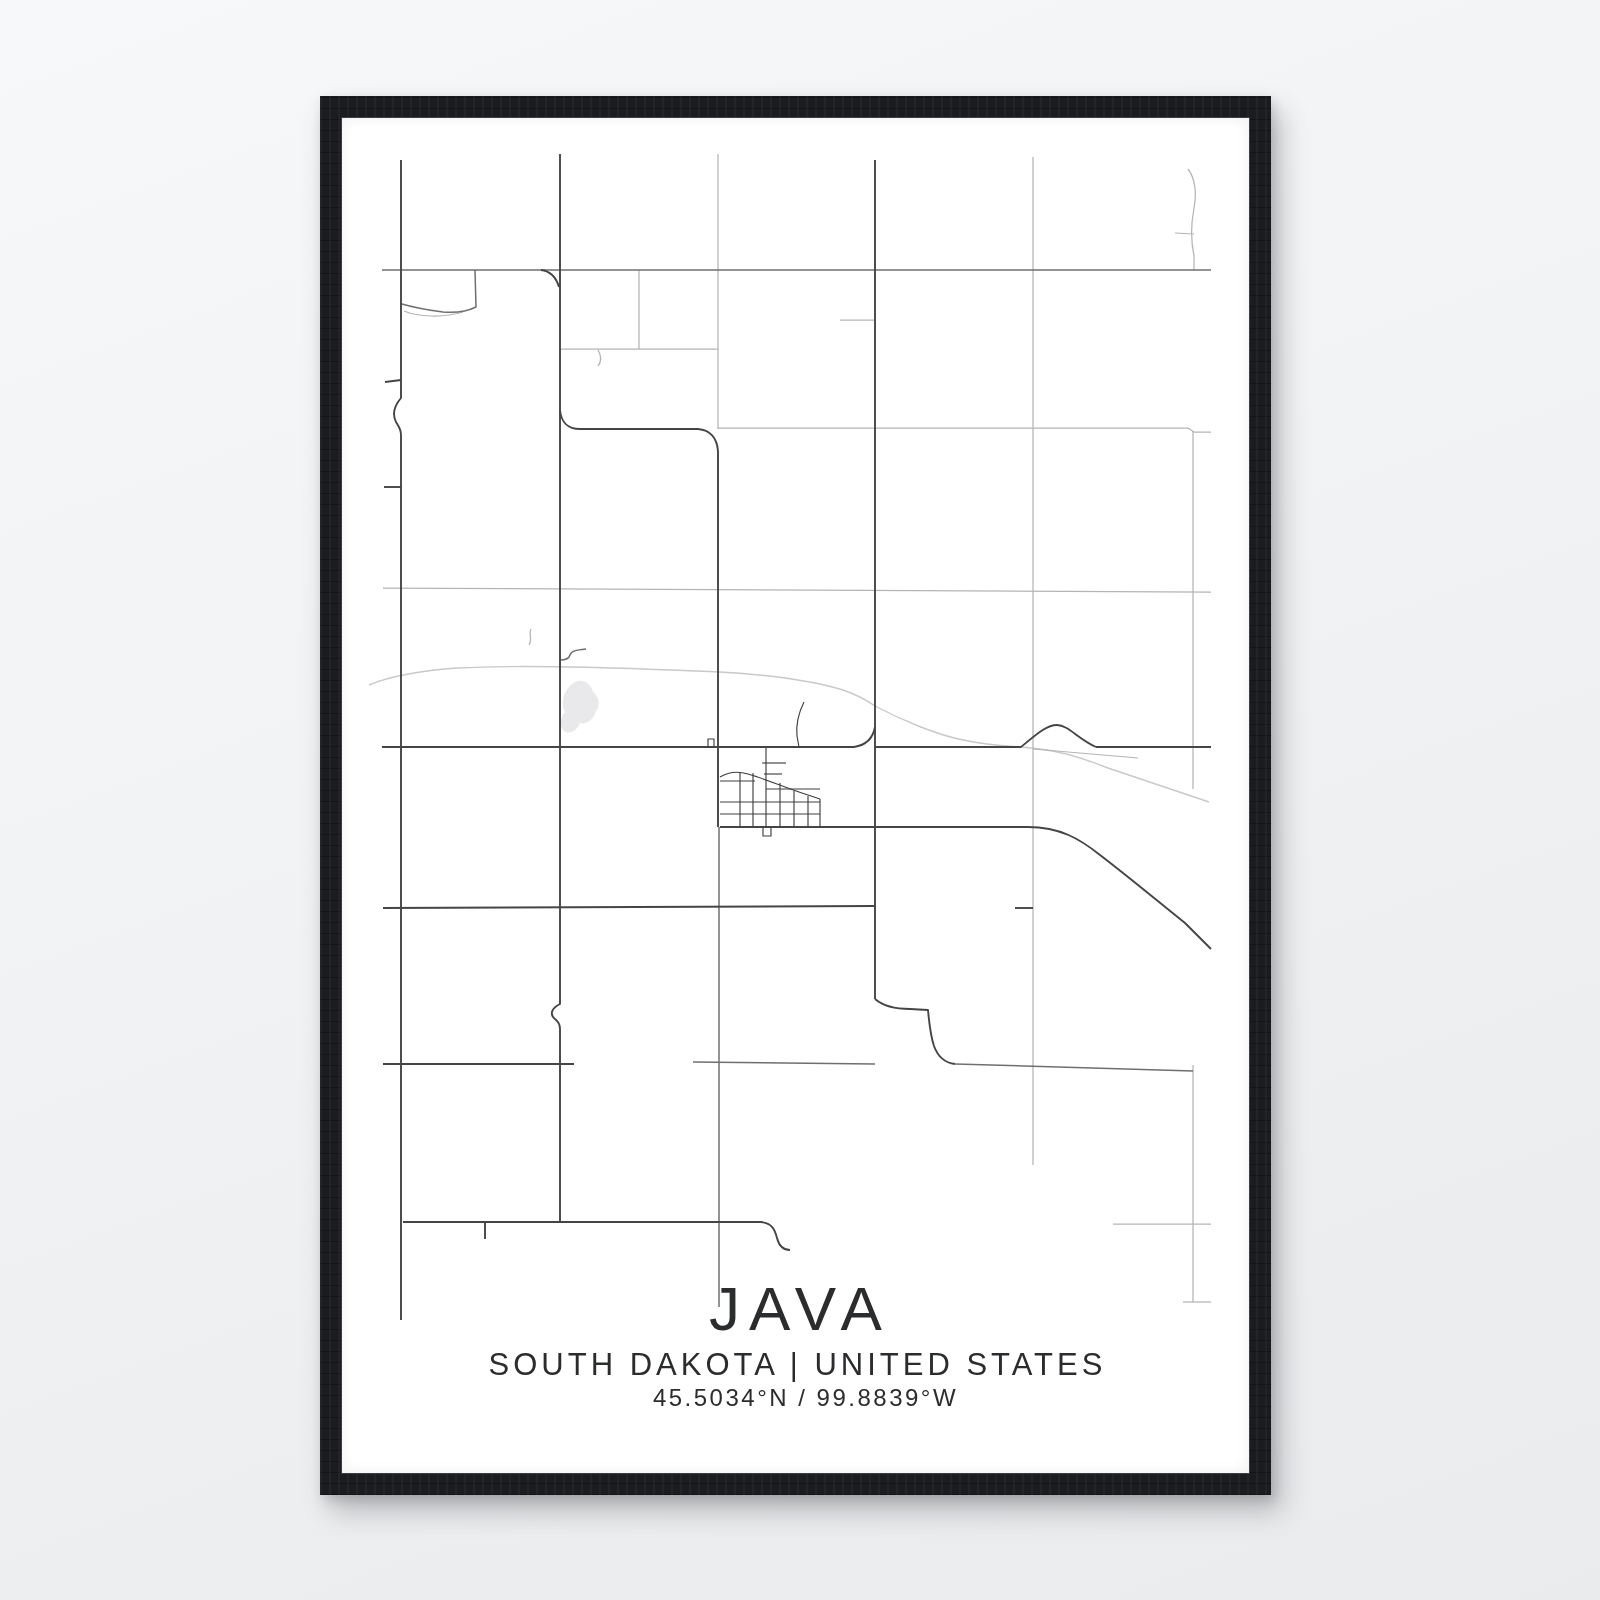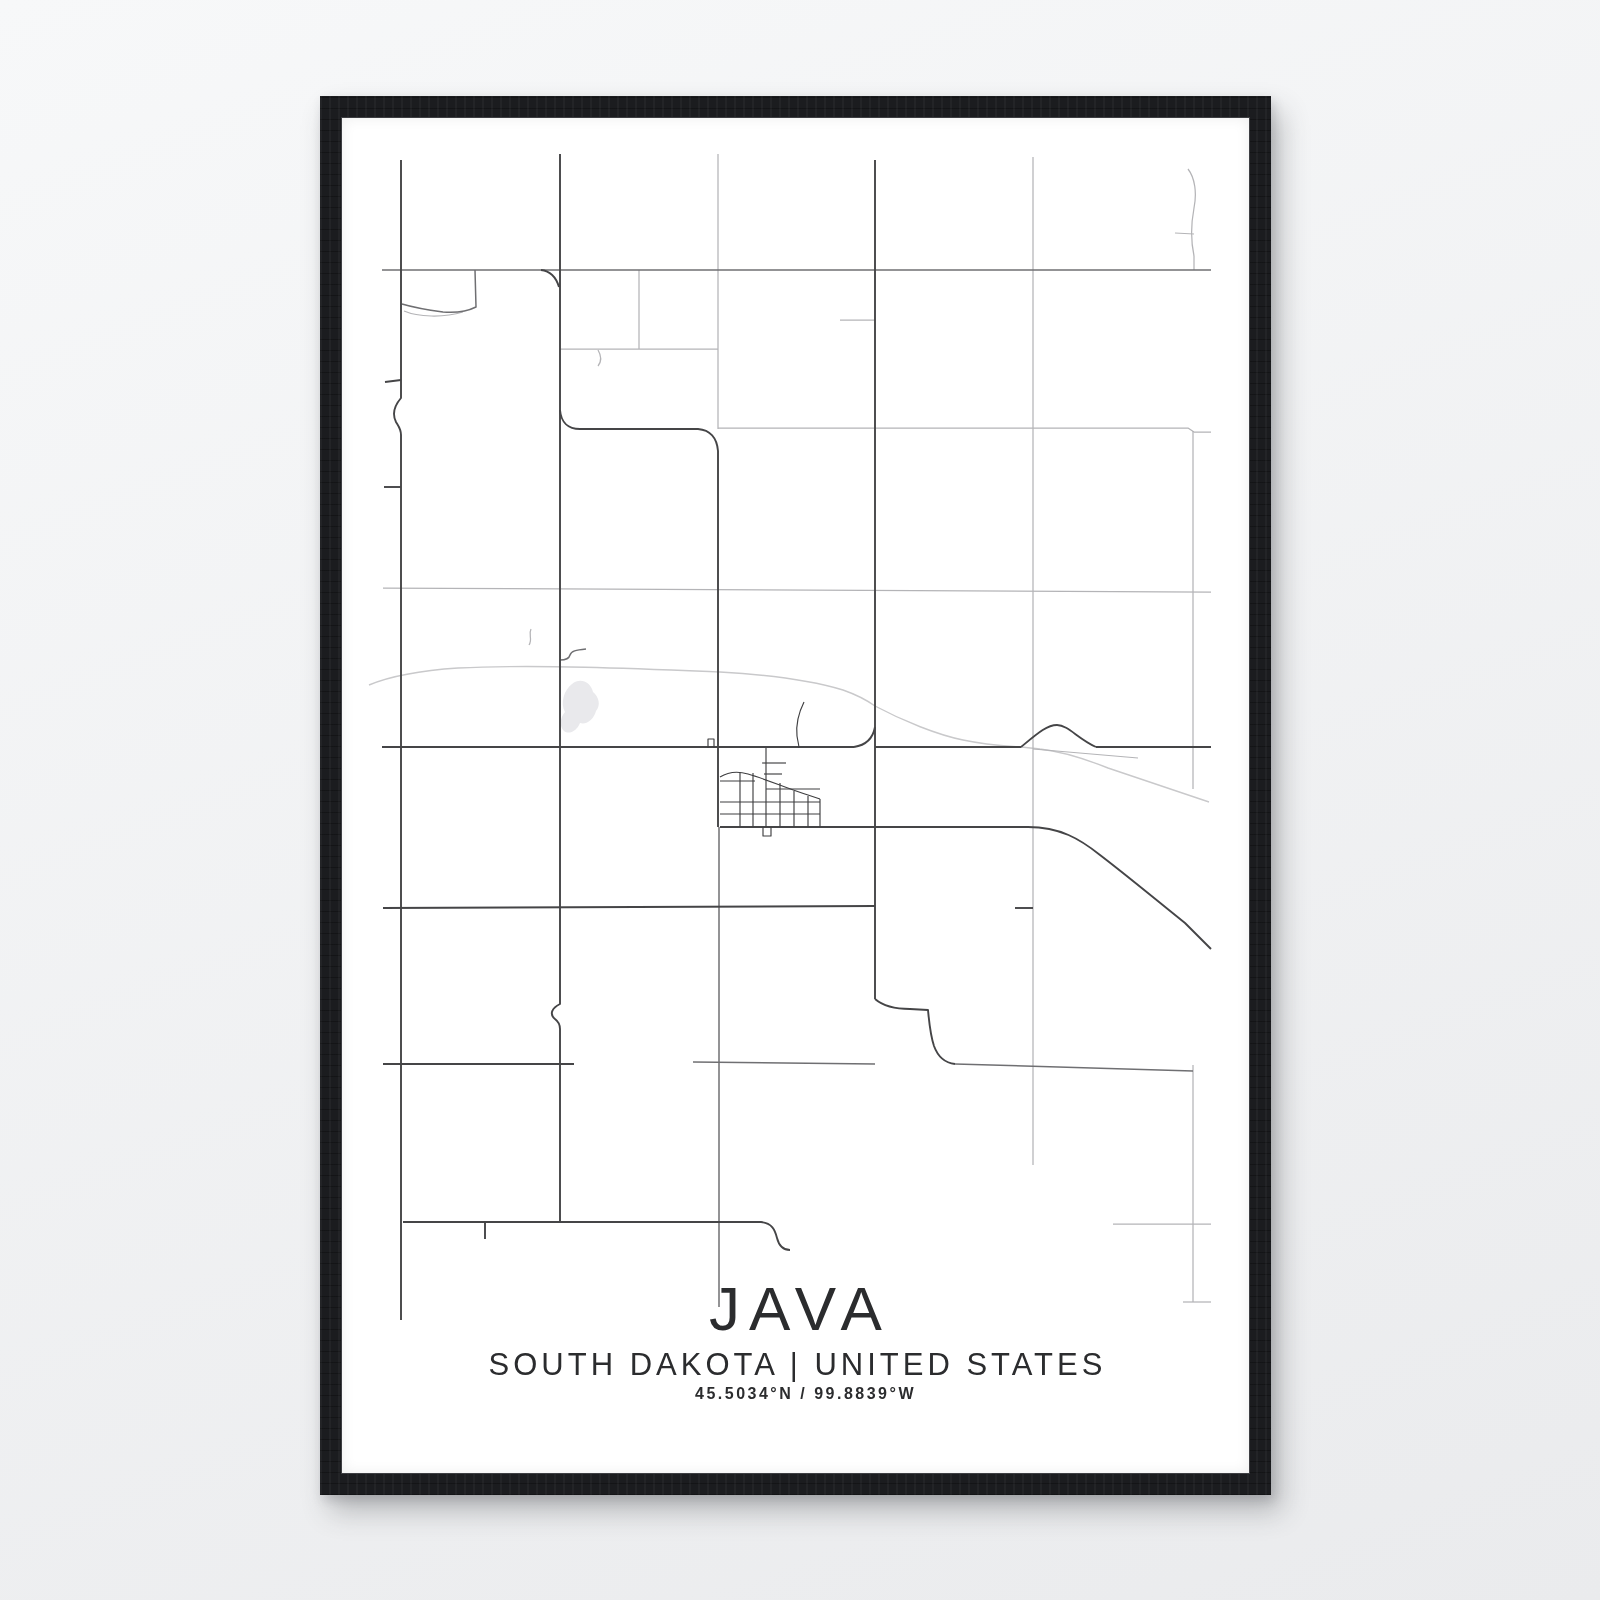--- a/index.html
+++ b/index.html
@@ -34,22 +34,22 @@
     text-align:center; font-size:62px; letter-spacing:9px; padding-left:9px;
     color:var(--text); font-weight:400; line-height:1;
   }
   .subtitle{
     position:absolute; top:1231px; left:0; right:0;
     text-align:center; font-size:31px; letter-spacing:4px; padding-left:4px;
     color:var(--text); font-weight:400; line-height:1;
   }
   .coords{
     position:absolute; top:1268px; left:0; right:0;
-    text-align:center; font-size:16px; letter-spacing:2.5px; padding-left:20px;
-    color:var(--text); font-weight:700; line-height:1;
+    text-align:center; font-size:24px; letter-spacing:2.5px; padding-left:20px;
+    color:var(--text); font-weight:400; line-height:1;
   }
 </style>
 </head>
 <body>
 
 <div class="scene">
   <div class="frame">
     <div class="paper">
       <svg class="map-svg" xmlns="http://www.w3.org/2000/svg" preserveAspectRatio="xMidYMid meet" viewBox="344 116 907 1355">
           <path d="M574,682 C582,675 593,680 595,690 C601,695 603,703 598,709 C596,717 589,723 582,721 C579,729 571,733 566,729 C561,724 562,716 567,710 C562,701 566,688 574,682 Z" fill="#e9e9ec" stroke="none"></path>

